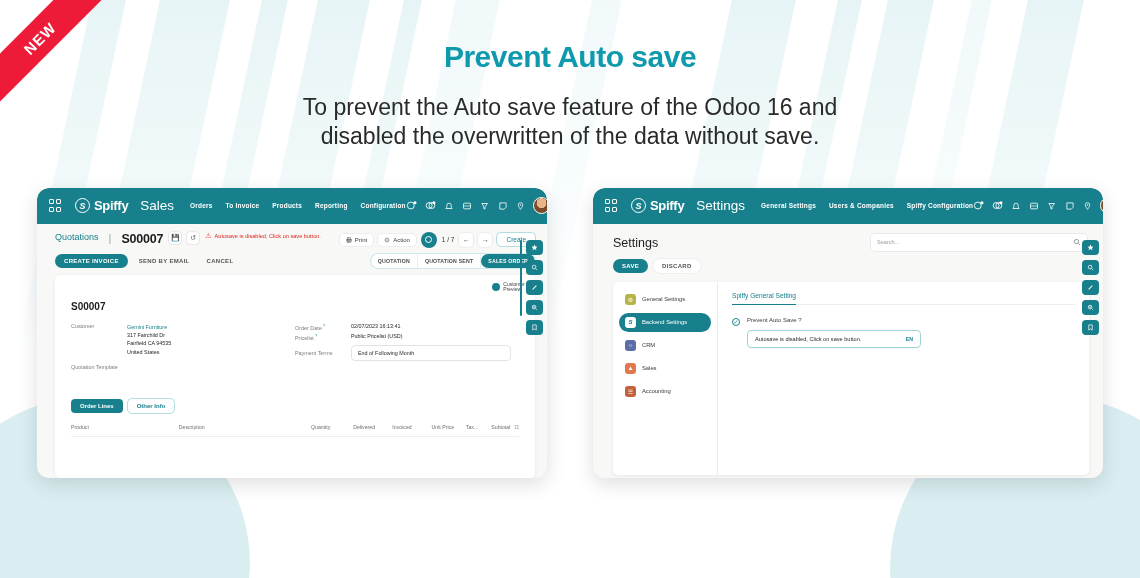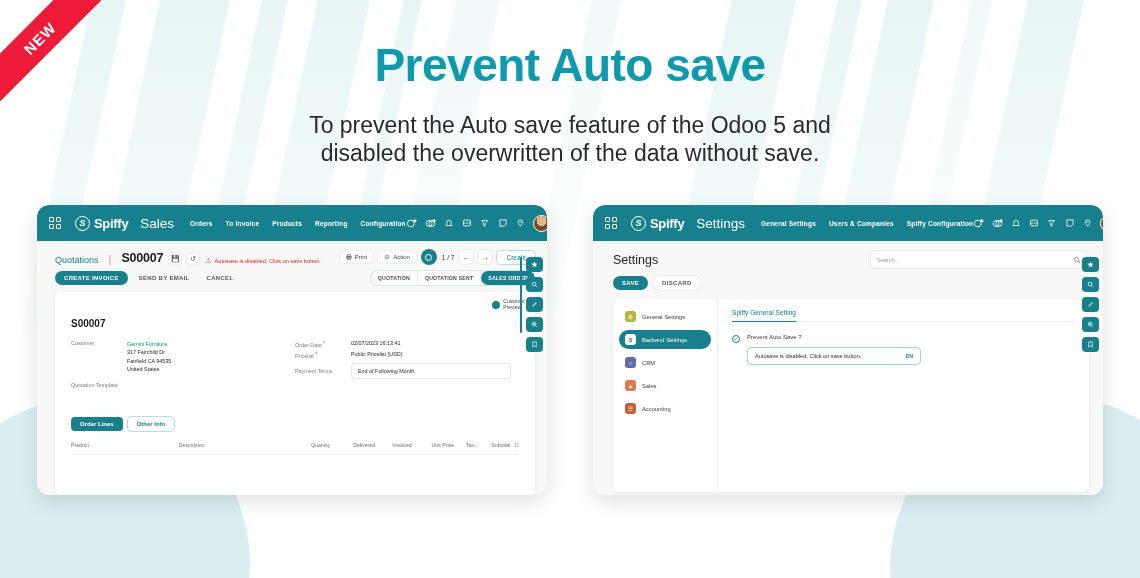--- a/index.html
+++ b/index.html
@@ -36,21 +36,21 @@
     position:absolute; width:175px; height:34px;
     background:#ed1b38;
     transform:rotate(-45deg);
     left:-48px; top:21px;
     display:flex; align-items:center; justify-content:center;
     color:#fff; font-size:15px; font-weight:bold; letter-spacing:1px;
   }
   
   .hero { position:relative; z-index:5; text-align:center; padding-top:40px; }
   .hero h1 {
-    color:#0e9aac; font-size:46px; font-weight:bold; letter-spacing:-.5px;
+    color:#0e9aac; font-size:30px; font-weight:bold; letter-spacing:-.5px;
     line-height:1.1;
   }
   .hero p {
     margin-top:20px; color:#2a2a2a; font-size:23px; line-height:1.25;
     font-weight:normal;
   }
   
   .shots { position:relative; z-index:6; display:flex; gap:46px; justify-content:center; margin-top:37px; }
   .card {
     width:510px; height:290px; background:#f8f8f7;
@@ -78,21 +78,21 @@
   .omenu span { white-space:nowrap; }
   .osys { margin-left:auto; display:flex; align-items:center; gap:8px; }
   .osys svg { display:block; }
   .avatar {
     width:17px; height:17px; border-radius:50%;
     background:radial-gradient(circle at 50% 35%, #e8b48a 0 40%, #7a4a2b 41% 100%);
     border:1.5px solid #ffffff;
   }
   
   .ctrl {
-    display:flex; align-items:flex-end; padding:8px 12px 4px 18px; gap:6px;
+    display:flex; align-items:flex-start; padding:8px 12px 4px 18px; gap:6px;
   }
   .crumb { color:#17808c; font-size:9px; }
   .crumb-sep { color:#9aa; font-size:11px; margin:0 4px; }
   .rec-id { color:#1c1c1c; font-size:12.5px; font-weight:bold; letter-spacing:-.2px; }
   .mini-btn {
     width:12px; height:12px; border-radius:3px; background:#fff;
     box-shadow:0 0 0 .6px #dcdcdc; display:flex; align-items:center; justify-content:center;
     color:#555; font-size:7px;
   }
   .warn { color:#d9281e; font-size:5.6px; display:flex; align-items:center; gap:3px; white-space:nowrap; }
@@ -222,21 +222,21 @@
 <div class="wave-left"></div>
 <div class="wave-right"></div>
 
 <div class="ribbon">
   <div class="ribbon-inner">NEW</div>
 </div>
 
 <div class="hero">
   <h1>Prevent Auto save</h1>
   <p>
-    <span>To prevent the Auto save feature of the Odoo 5 and</span><br>
+    <span>To prevent the Auto save feature of the Odoo 16 and</span><br>
     <span>disabled the overwritten of the data without save.</span>
   </p>
 </div>
 
 <div class="shots">
 
   <div class="card">
 
     <div class="obar">
       <span class="grid-icon">

